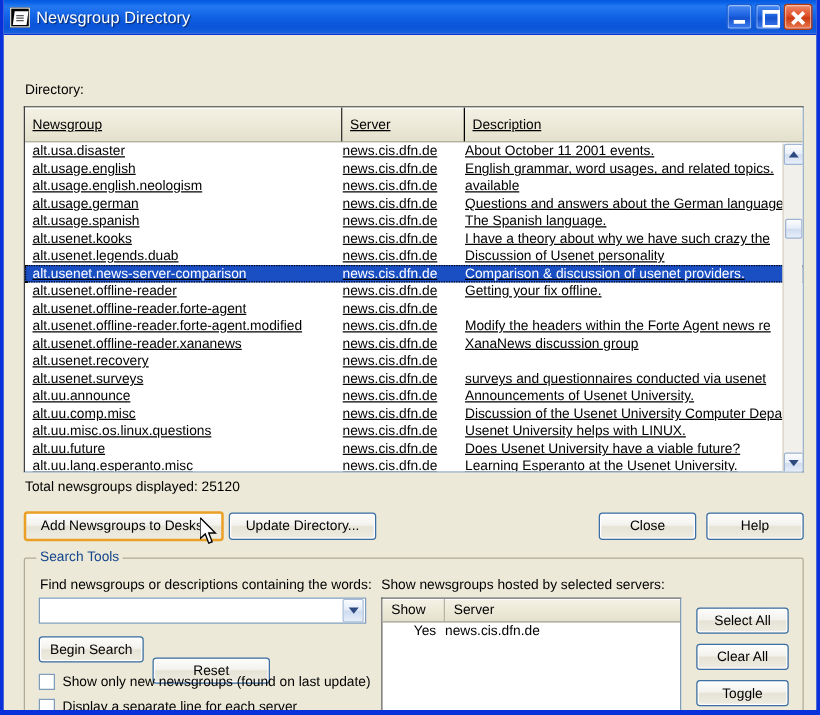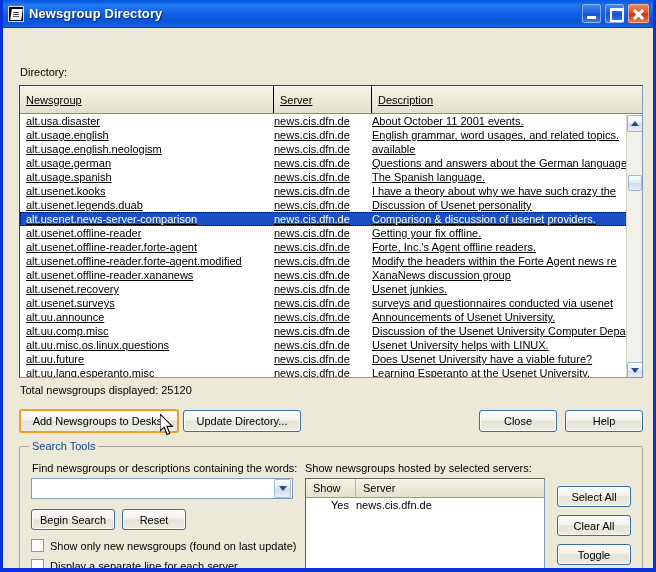--- a/index.html
+++ b/index.html
@@ -52,21 +52,21 @@
   #titlebar .t-icon::after {
     content: "";
     position: absolute; left: 4px; top: 5px;
     width: 6px; height: 1px;
     background: #555;
     box-shadow: 0 2px 0 #555, 0 4px 0 #555;
   }
   #titlebar .t-title {
     color: #ffffff;
     font-size: 13px;
-    font-weight: bold;
+    font-weight: normal;
     letter-spacing: 0.1px;
     text-shadow: 1px 1px 1px rgba(0,0,0,0.55);
     white-space: nowrap;
   }
   #titlebar .t-spacer { flex: 1; }
   .tb-btns { display: flex; align-items: center; gap: 2px; padding-right: 1px; }
   .tb-btn {
     width: 21px; height: 21px;
     border-radius: 3px;
     position: relative;
@@ -290,21 +290,21 @@
     flex: none;
   }
   #comboArrow i {
     width: 0; height: 0;
     border-left: 4px solid transparent;
     border-right: 4px solid transparent;
     border-top: 5px solid #2c4a80;
   }
 
   #btnSearch { position: absolute; left: 28px;  top: 481px; width: 84px; height: 21px; }
-  #btnReset  { position: absolute; left: 119px; top: 481px; width: 64px; height: 21px; }
+  #btnReset  { position: absolute; left: 119px; top: 498px; width: 94px; height: 21px; }
 
   .chk-row {
     position: absolute;
     display: flex; align-items: center;
     gap: 6px;
     cursor: default;
   }
   #chk1 { left: 28px; top: 511px; }
   #chk2 { left: 28px; top: 531px; }
   .chk-box {
@@ -425,36 +425,34 @@
             <div class="rc3">Comparison &amp; discussion of usenet providers.</div>
           </div>
           <div class="row">
             <div class="rc1">alt.usenet.offline-reader</div>
             <div class="rc2">news.cis.dfn.de</div>
             <div class="rc3">Getting your fix offline.</div>
           </div>
           <div class="row">
             <div class="rc1">alt.usenet.offline-reader.forte-agent</div>
             <div class="rc2">news.cis.dfn.de</div>
-            <div class="rc3">Forte, Inc.'s Agent offline readers.</div>
           </div>
           <div class="row">
             <div class="rc1">alt.usenet.offline-reader.forte-agent.modified</div>
             <div class="rc2">news.cis.dfn.de</div>
             <div class="rc3">Modify the headers within the Forte Agent news re</div>
           </div>
           <div class="row">
             <div class="rc1">alt.usenet.offline-reader.xananews</div>
             <div class="rc2">news.cis.dfn.de</div>
             <div class="rc3">XanaNews discussion group</div>
           </div>
           <div class="row">
             <div class="rc1">alt.usenet.recovery</div>
             <div class="rc2">news.cis.dfn.de</div>
-            <div class="rc3">Usenet junkies.</div>
           </div>
           <div class="row">
             <div class="rc1">alt.usenet.surveys</div>
             <div class="rc2">news.cis.dfn.de</div>
             <div class="rc3">surveys and questionnaires conducted via usenet</div>
           </div>
           <div class="row">
             <div class="rc1">alt.uu.announce</div>
             <div class="rc2">news.cis.dfn.de</div>
             <div class="rc3">Announcements of Usenet University.</div>

